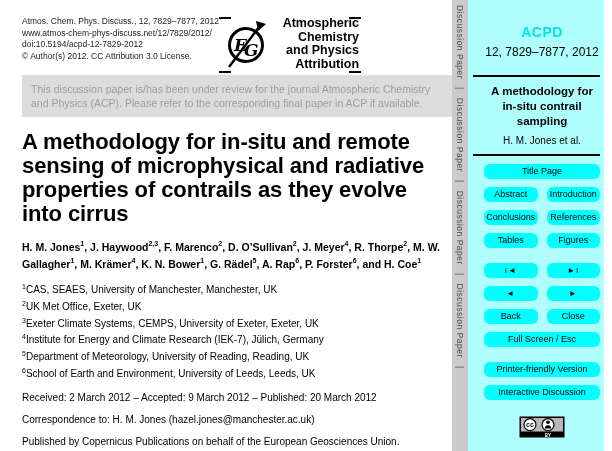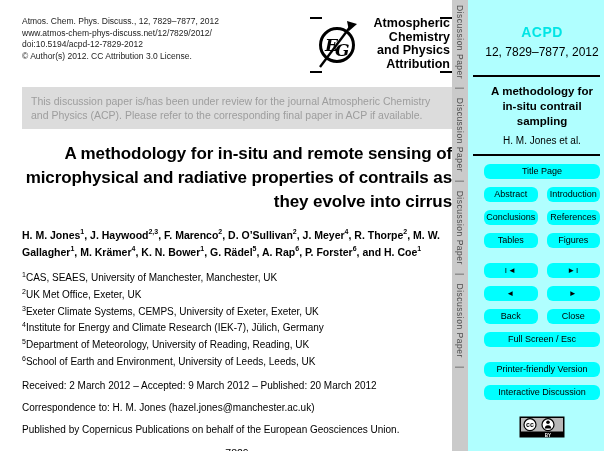--- a/index.html
+++ b/index.html
@@ -4,34 +4,34 @@
 <style>
   html,body { margin:0; padding:0; background:#ffffff; }
   body { width:612px; height:451px; overflow:hidden;
          font-family:"Liberation Sans","DejaVu Sans",sans-serif; color:#000; }
   .screen { position:relative; width:612px; height:451px; }
 
   
   .main { position:absolute; left:0; top:0; width:452px; height:451px; background:#fff; }
   .inner { padding:13px 0 0 22px; width:430px; }
 
-  .header { display:flex; justify-content:space-between; align-items:flex-start;gap:36px; }
+  .header { display:flex; justify-content:flex-start; align-items:flex-start; }
   .citation { font-size:8.5px; line-height:11.5px; color:#1c1c1c; padding-top:3px; }
 
   .logo-box { position:relative; width:142px; height:62px; display:flex; align-items:center; }
   .corner { position:absolute; width:12px; height:2px; background:#000; }
   .corner.tl { left:0; top:4px; }  .corner.tr { right:0; top:4px; }
   .corner.bl { left:0; bottom:2px; } .corner.br { right:0; bottom:2px; }
   .logo-globe { flex:0 0 auto; margin-left:6px; }
   .logo-title { flex:1; text-align:right; font-weight:bold; font-size:12.5px; line-height:13.5px; padding-right:2px; }
 
-  .notice { box-sizing:border-box; width:430px; margin-top:12px; background:#dcdcdc;
+  .notice { box-sizing:border-box; width:430px; background:#dcdcdc;
             color:#9d9d9d; font-size:10.5px; line-height:14px; padding:7px 9px; }
 
-  .title { margin:13px 0 0 0; font-size:17px; line-height:24px; font-weight:bold; letter-spacing:-0.1px;text-align:right; }
+  .title { margin:13px 0 0 0; font-size:22px; line-height:24px; font-weight:bold; letter-spacing:-0.1px; }
 
   .authors { margin-top:11px; font-weight:bold; font-size:10.5px; line-height:14px; }
   .authors sup, .affiliations sup { font-size:7px; }
 
   .affiliations { margin-top:10px; font-size:10px; line-height:13.5px; }
 
   .meta-line { margin-top:11px; font-size:10px; }
   .pagenum { margin-top:12px; text-align:center; font-size:10.5px; }
 
   

